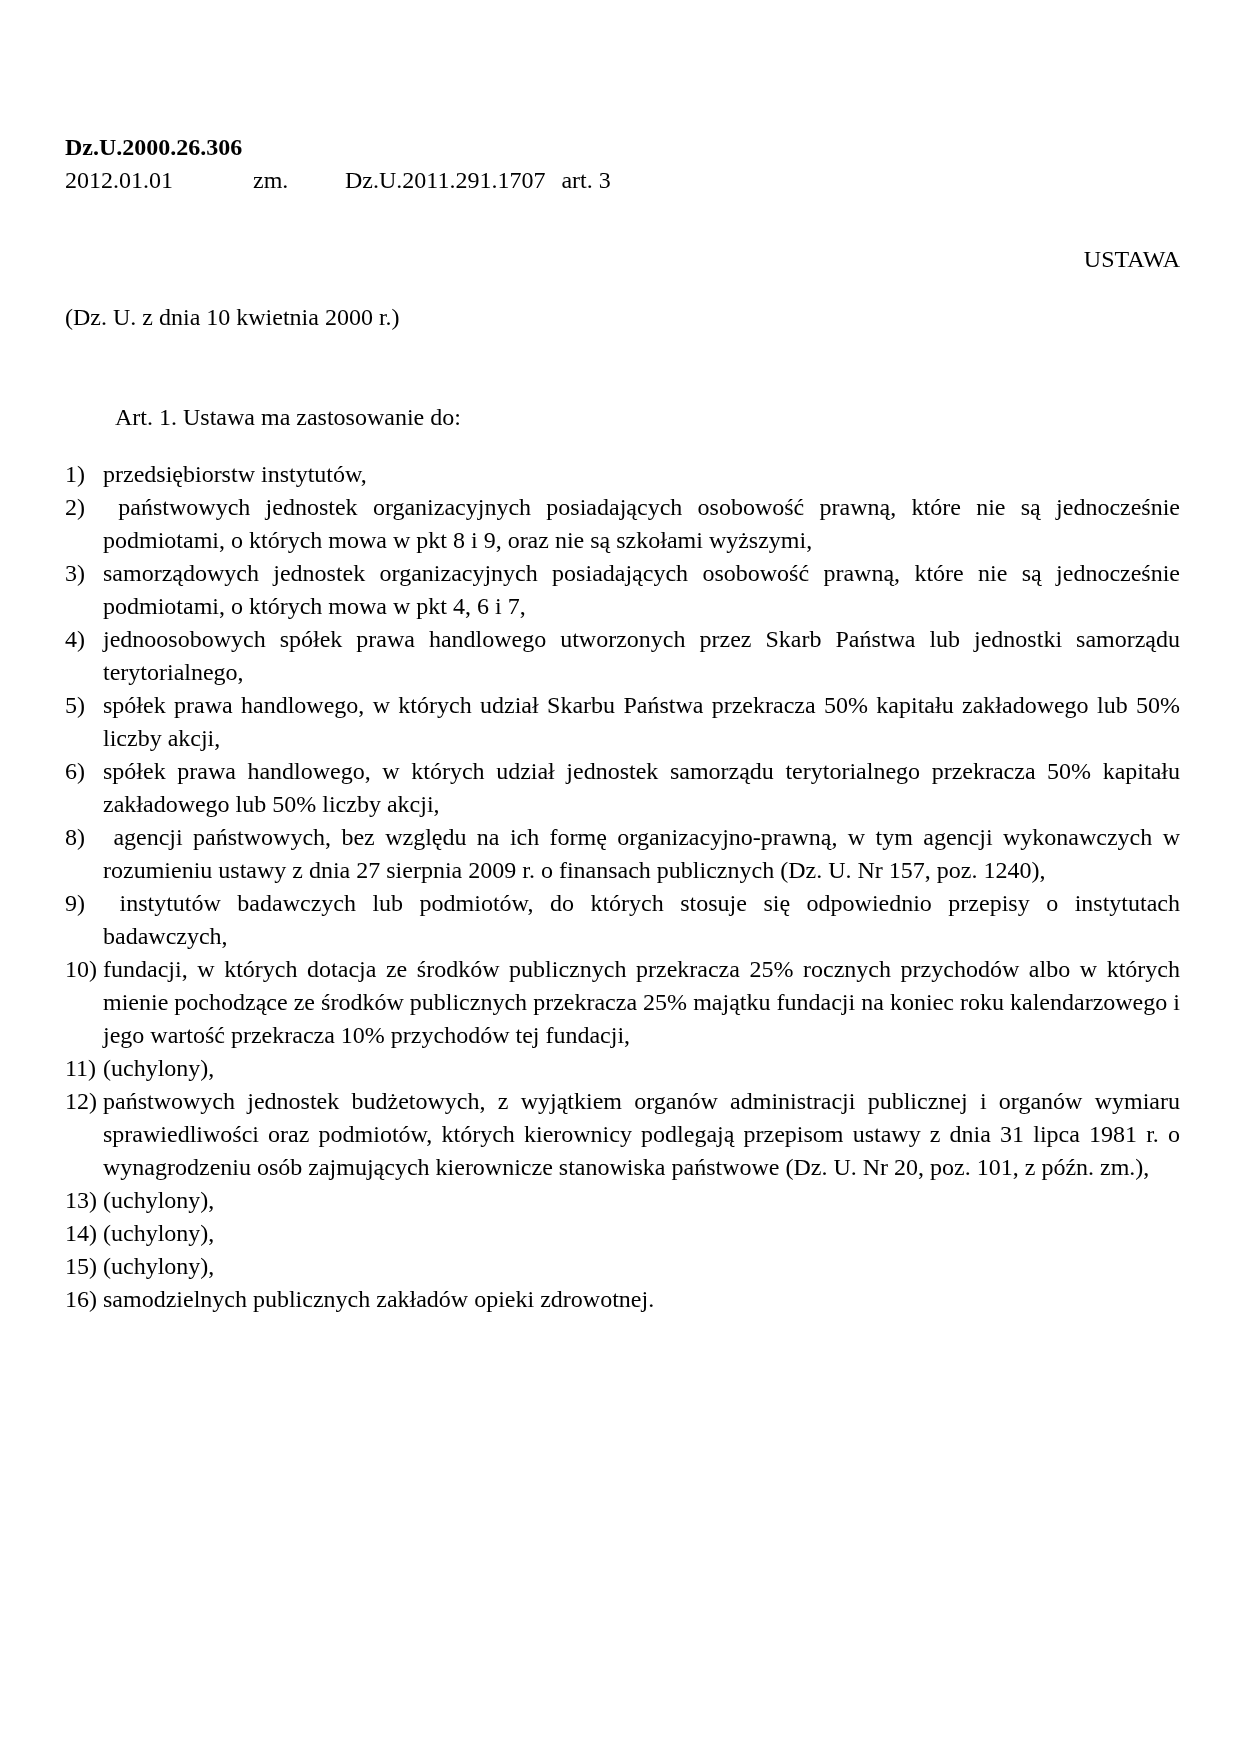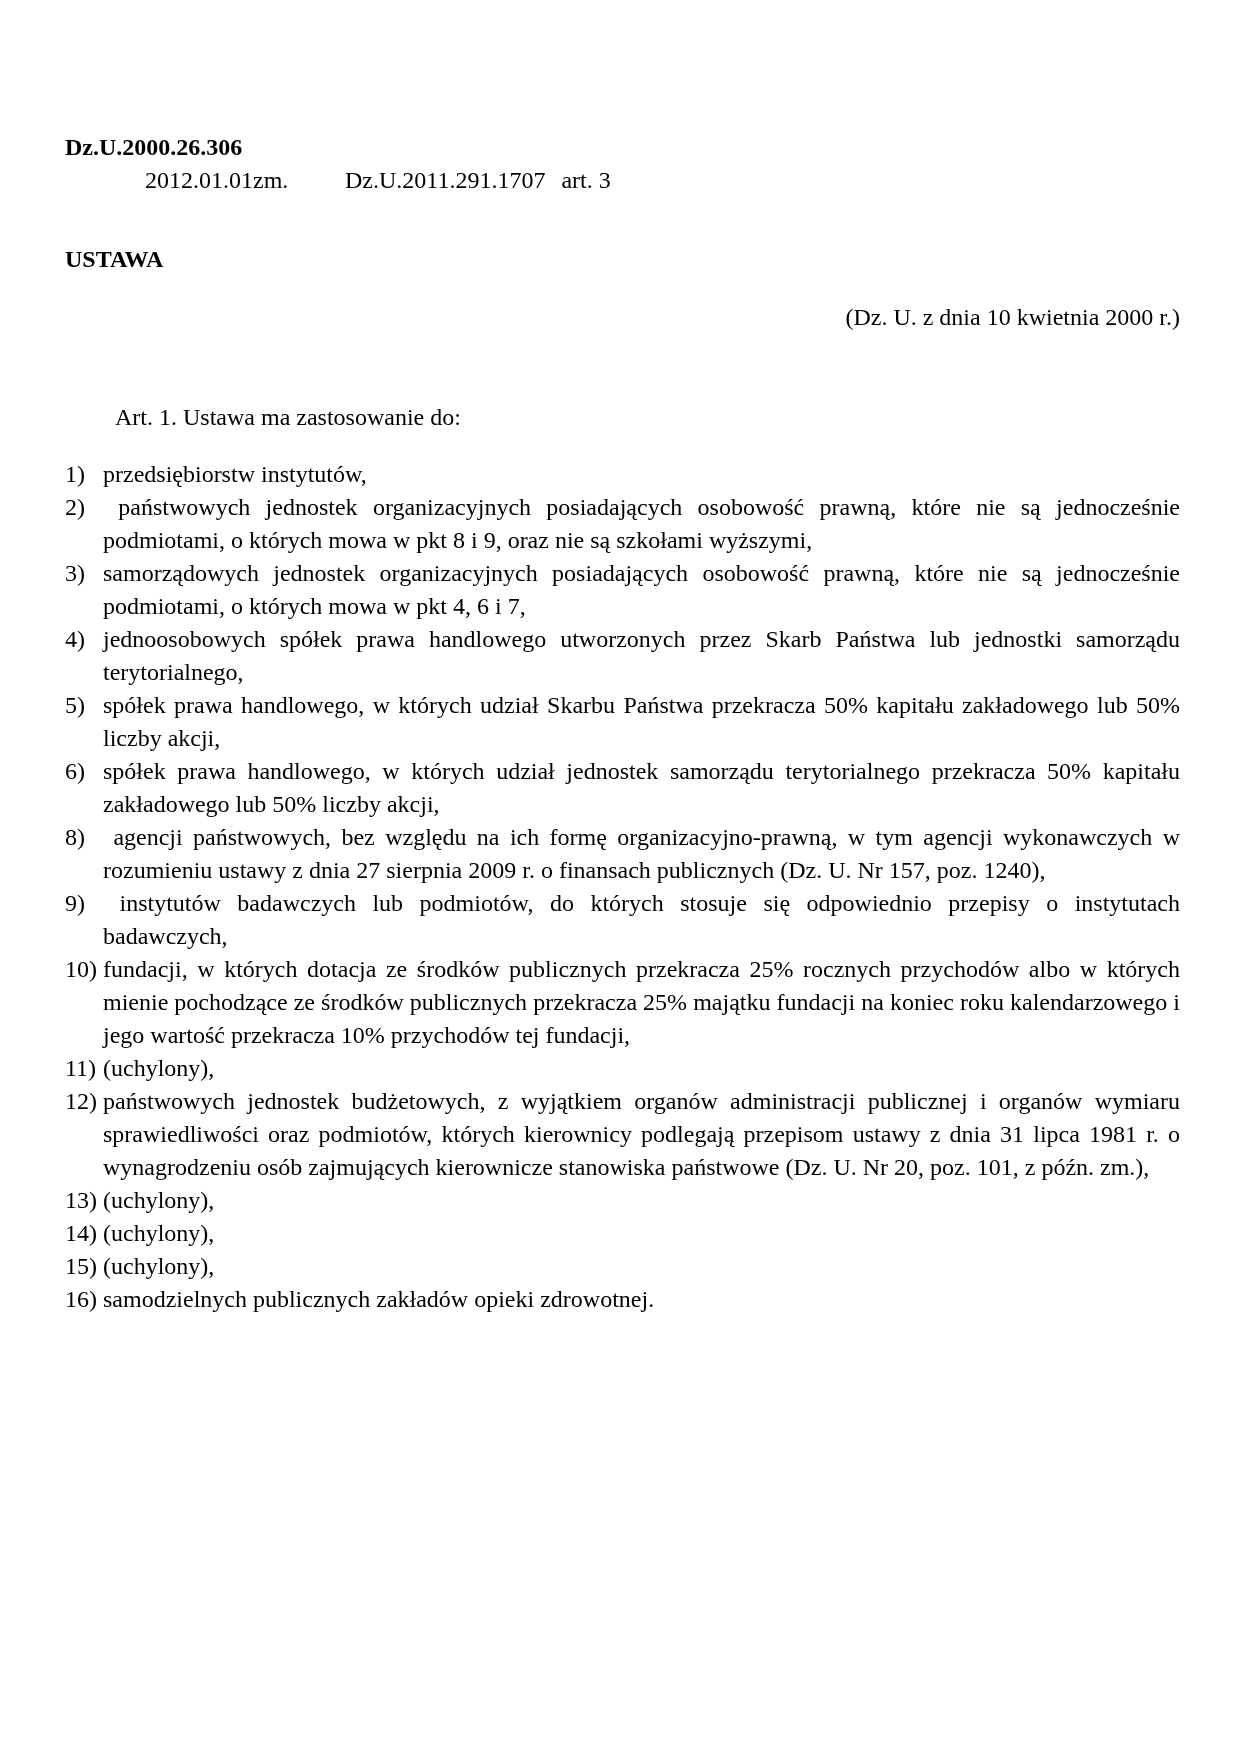--- a/index.html
+++ b/index.html
@@ -14,39 +14,39 @@
   .page {
     box-sizing: border-box;
     width: 1240px;
     height: 1754px;
     padding: 131px 60px 0 65px;
     font-size: 24px;
     line-height: 33px;
   }
   .doc-ref { font-weight: bold; }
   .amend-line { display: flex; align-items: baseline; }
-  .amend-date { display: inline-block; width: 188px; text-align: right; }
+  .amend-date { display: inline-block; width: 188px; }
   .amend-zm   { display: inline-block; width: 92px; }
   .amend-art  { display: inline-block; margin-left: 16px; }
   .title-kind {
-    text-align: left;
-    font-weight: bold;
+    text-align: right;
+    font-weight: normal;
     margin-top: 46px;
   }
   .title-date {
     text-align: center;
     margin-top: 24px;
   }
   .title-subject {
     text-align: center;
     font-weight: bold;
     margin-top: 22px;
   }
   .title-journal {
-    text-align: right;
+    text-align: left;
     margin-top: 25px;
   }
   .article-intro {
     margin-top: 67px;
     text-indent: 50px;
     text-align: justify;
   }
   .art-label { font-weight: normal; }
   .items { margin: 0; padding: 0; }
   .item {

